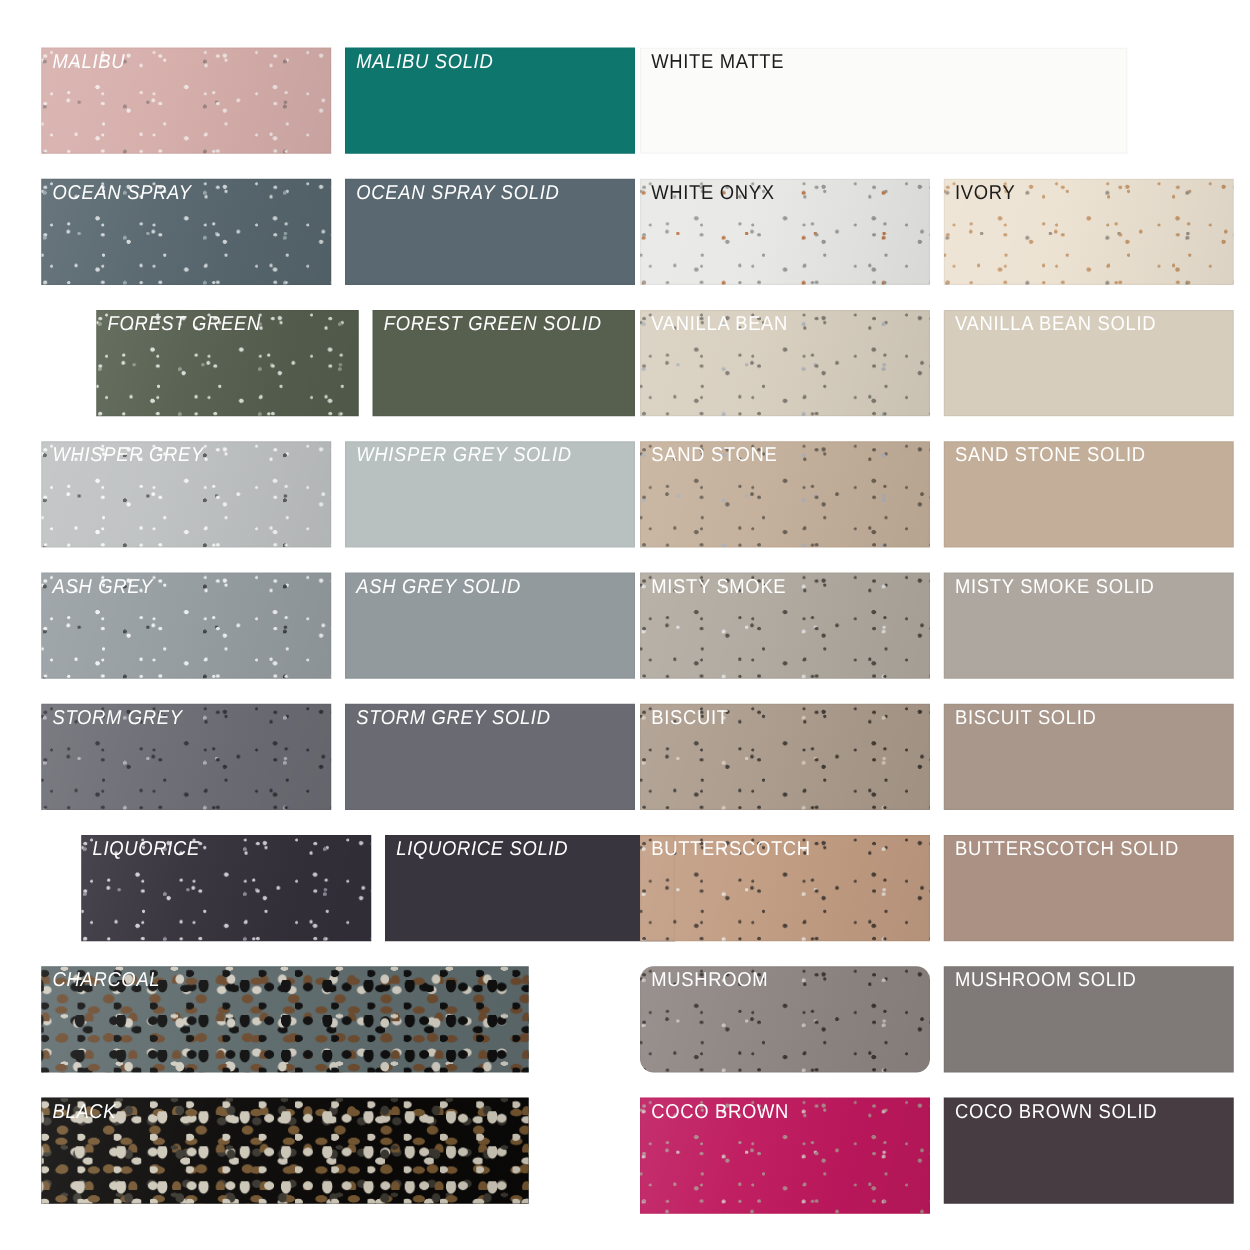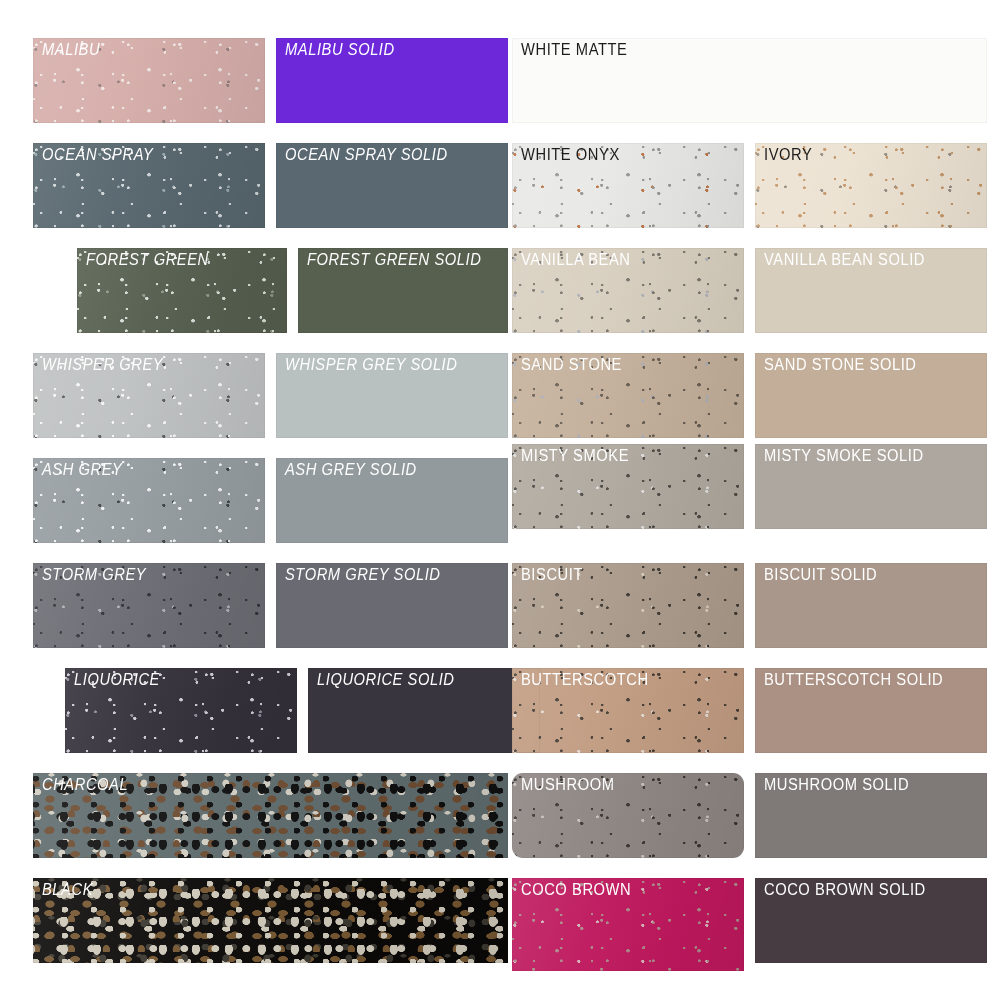--- a/index.html
+++ b/index.html
@@ -38,21 +38,21 @@
     display: flex;
     gap: 11px;
   }
 
   .swatch {
     position: relative;
     overflow: hidden;
     box-sizing: border-box;
   }
   .swatch.half { width: 232px; }
-  .swatch.full { width: 475px; }
+  .swatch.full { width: 390px; }
 
   .swatch-label {
     position: absolute;
     left: 9px;
     top: 4px;
     z-index: 5;
     font-family: "Liberation Sans", sans-serif;
     font-size: 16px;
     line-height: 1.05;
     letter-spacing: 0.6px;
@@ -139,21 +139,21 @@
 
 <div id="chart">
   <div class="column left">
       <div class="swatch-row" style="top: 38px; height: 85px;">
         <div class="swatch half light-text" style="background: rgb(214, 174, 170); height: 85px;">
           <div class="speck fine-speck" style="--sp: #f4eeec; --sp2: #8f7c7a;"></div>
           <div class="sheen"></div>
           <div class="matte-edge"></div>
           <div class="swatch-label">MALIBU</div>
         </div>
-        <div class="swatch half light-text" style="background: #6d28d9; height: 85px;">
+        <div class="swatch half light-text" style="background: #0f766e; height: 85px;">
           <div class="matte-edge"></div>
           <div class="swatch-label">MALIBU SOLID</div>
         </div>
       </div>
       <div class="swatch-row" style="top: 143px; height: 85px;">
         <div class="swatch half light-text" style="background: rgb(87, 102, 110); height: 85px;">
           <div class="speck fine-speck" style="--sp: #e4e9ea; --sp2: #9fb0b4;"></div>
           <div class="sheen"></div>
           <div class="matte-edge"></div>
           <div class="swatch-label">OCEAN SPRAY</div>
@@ -278,21 +278,21 @@
           <div class="speck fine-speck" style="--sp: #5a5248; --sp2: #a7aebb;"></div>
           <div class="sheen"></div>
           <div class="matte-edge"></div>
           <div class="swatch-label">SAND STONE</div>
         </div>
         <div class="swatch half light-text" style="background: rgb(194, 174, 153); height: 85px;">
           <div class="matte-edge"></div>
           <div class="swatch-label">SAND STONE SOLID</div>
         </div>
       </div>
-      <div class="swatch-row" style="top: 444px; height: 85px;">
+      <div class="swatch-row" style="top: 458px; height: 85px;">
         <div class="swatch half light-text" style="background: rgb(176, 169, 159); height: 85px;">
           <div class="speck fine-speck" style="--sp: #3f3c38; --sp2: #e4e6e8;"></div>
           <div class="sheen"></div>
           <div class="matte-edge"></div>
           <div class="swatch-label">MISTY SMOKE</div>
         </div>
         <div class="swatch half light-text" style="background: rgb(174, 167, 159); height: 85px;">
           <div class="matte-edge"></div>
           <div class="swatch-label">MISTY SMOKE SOLID</div>
         </div>

